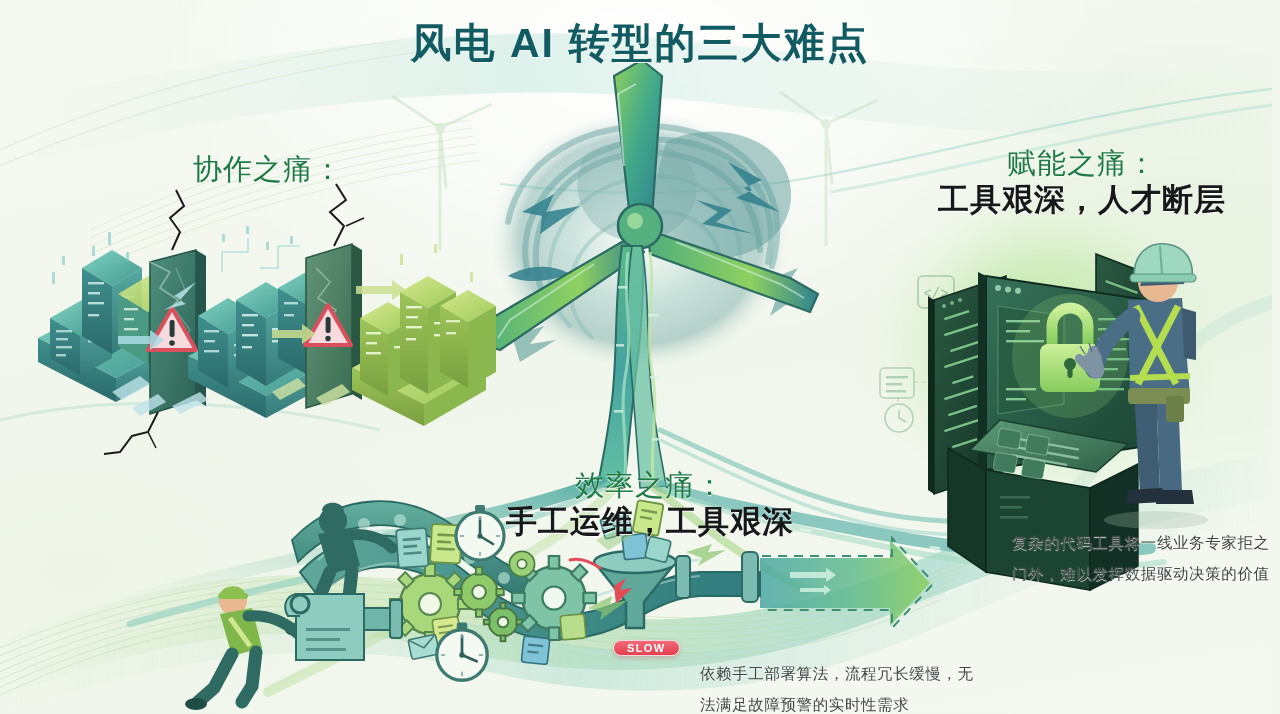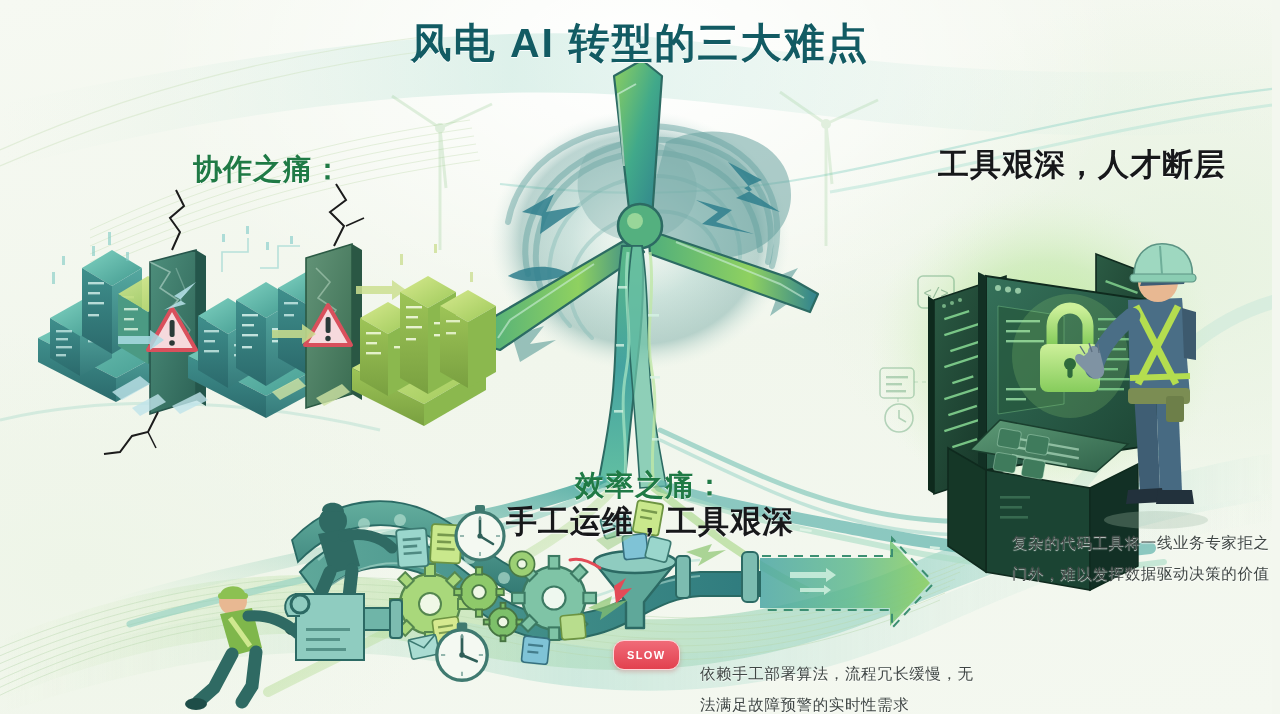--- a/index.html
+++ b/index.html
@@ -20,40 +20,40 @@
   .svgfull{position:absolute;left:0;top:0;width:1280px;height:714px;}
   
   #title{
     position:absolute;left:0;top:16px;width:1280px;text-align:center;
     font-size:41px;font-weight:bold;letter-spacing:2px;
     color:#125b63;
     text-shadow:0 1px 0 rgba(255,255,255,.9);
     z-index:40;
   }
   .headgroup{position:absolute;z-index:38;text-align:center;line-height:1.22;}
-  .head-a{font-size:29px;font-weight:bold;color:#1f7a45;letter-spacing:1px;
+  .head-a{font-size:29px;font-weight:normal;color:#1f7a45;letter-spacing:1px;
           text-shadow:0 1px 1px rgba(255,255,255,.95);}
   .head-b{font-size:31px;font-weight:bold;color:#17181a;letter-spacing:1px;
           text-shadow:0 1px 1px rgba(255,255,255,.95);}
   .body-p{position:absolute;z-index:38;font-size:15.5px;line-height:2.0;
           color:#3f4644;letter-spacing:.6px;
           text-shadow:0 1px 1px rgba(255,255,255,.85);}
 
   #head-left{left:96px;top:152px;width:344px;}
   #head-right{left:906px;top:146px;width:352px;}
   #head-bottom{left:470px;top:468px;width:360px;text-align:center;}
   #body-left{left:30px;top:478px;width:272px;}
   #body-right{left:1012px;top:527px;width:262px;}
   #body-bottom{left:700px;top:658px;width:282px;}
 
   #slow-badge{
     position:absolute;left:613px;top:640px;z-index:39;
     background:linear-gradient(180deg,#f06b78,#e2414f);
     color:#ffffff;font-size:11px;font-weight:bold;letter-spacing:1.4px;
-    padding:8px 13px;border-radius:11px;
+    padding:1px 13px;border-radius:11px;
     border:1px solid #ffd5d9;
     box-shadow:0 2px 4px rgba(190,60,70,.28);
   }
 </style>
 </head>
 <body>
 
 <div id="poster">
 
   <svg class="svgfull" viewBox="0 0 1280 714" preserveAspectRatio="none">
@@ -910,20 +910,21 @@
       <path d="M686,552 L712,544 L708,552 L726,550 L698,566 L702,558 Z"></path>
       <path d="M596,540 L622,528 L618,536 L636,534 L608,550 Z" fill-opacity=".45"></path>
     </g>
   </svg>
 
   <div class="headgroup" id="head-left">
     <div class="head-a">协作之痛：</div>
   </div>
 
   <div class="headgroup" id="head-right">
+    <div class="head-a">赋能之痛：</div>
     <div class="head-b">工具艰深，人才断层</div>
   </div>
 
   <div class="headgroup" id="head-bottom">
     <div class="head-a">效率之痛：</div>
     <div class="head-b">手工运维，工具艰深</div>
   </div>
 
   <div class="body-p" id="body-right">复杂的代码工具将一线业务专家拒之门外，难以发挥数据驱动决策的价值</div>
   <div class="body-p" id="body-bottom">依赖手工部署算法，流程冗长缓慢，无法满足故障预警的实时性需求</div>

